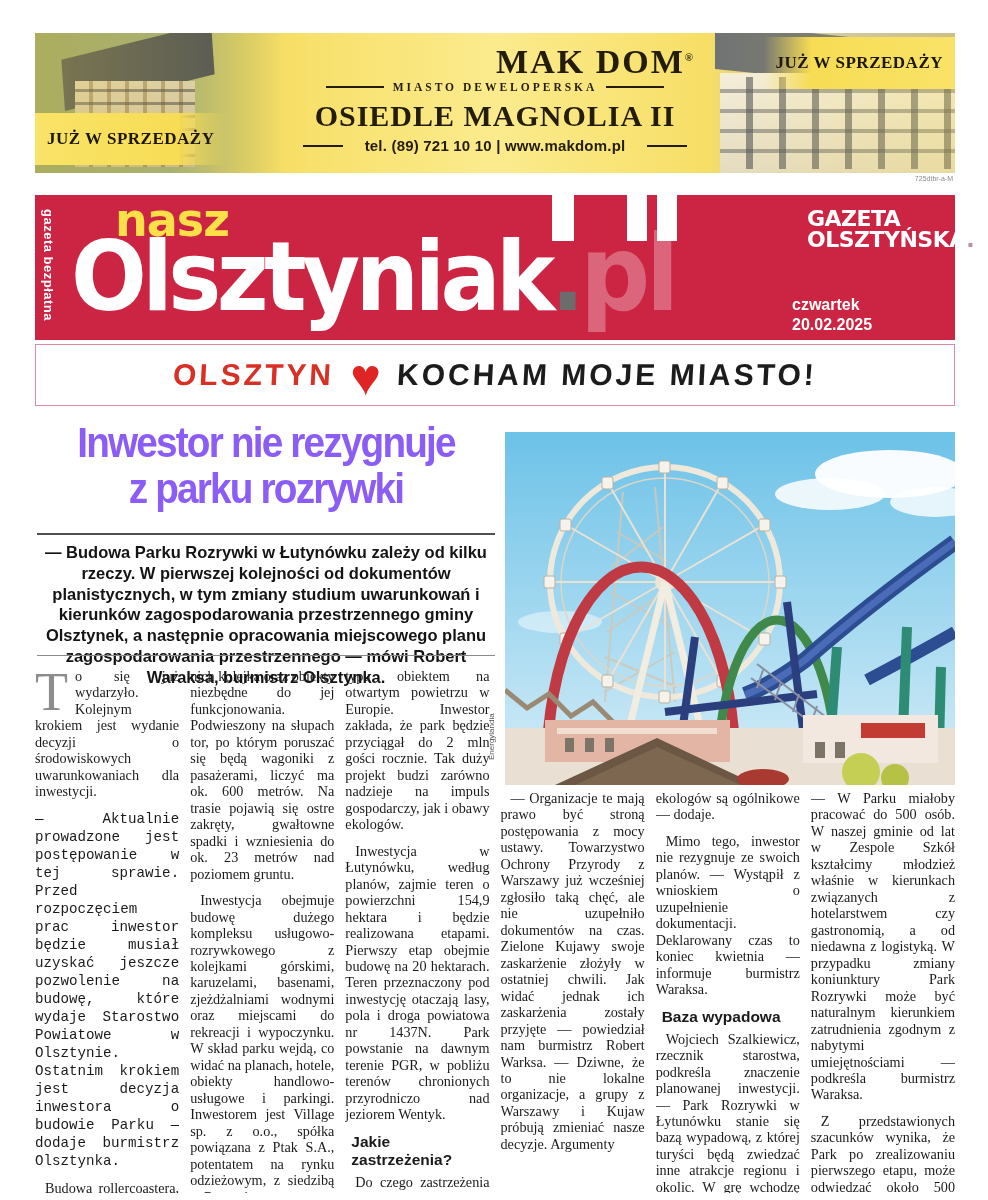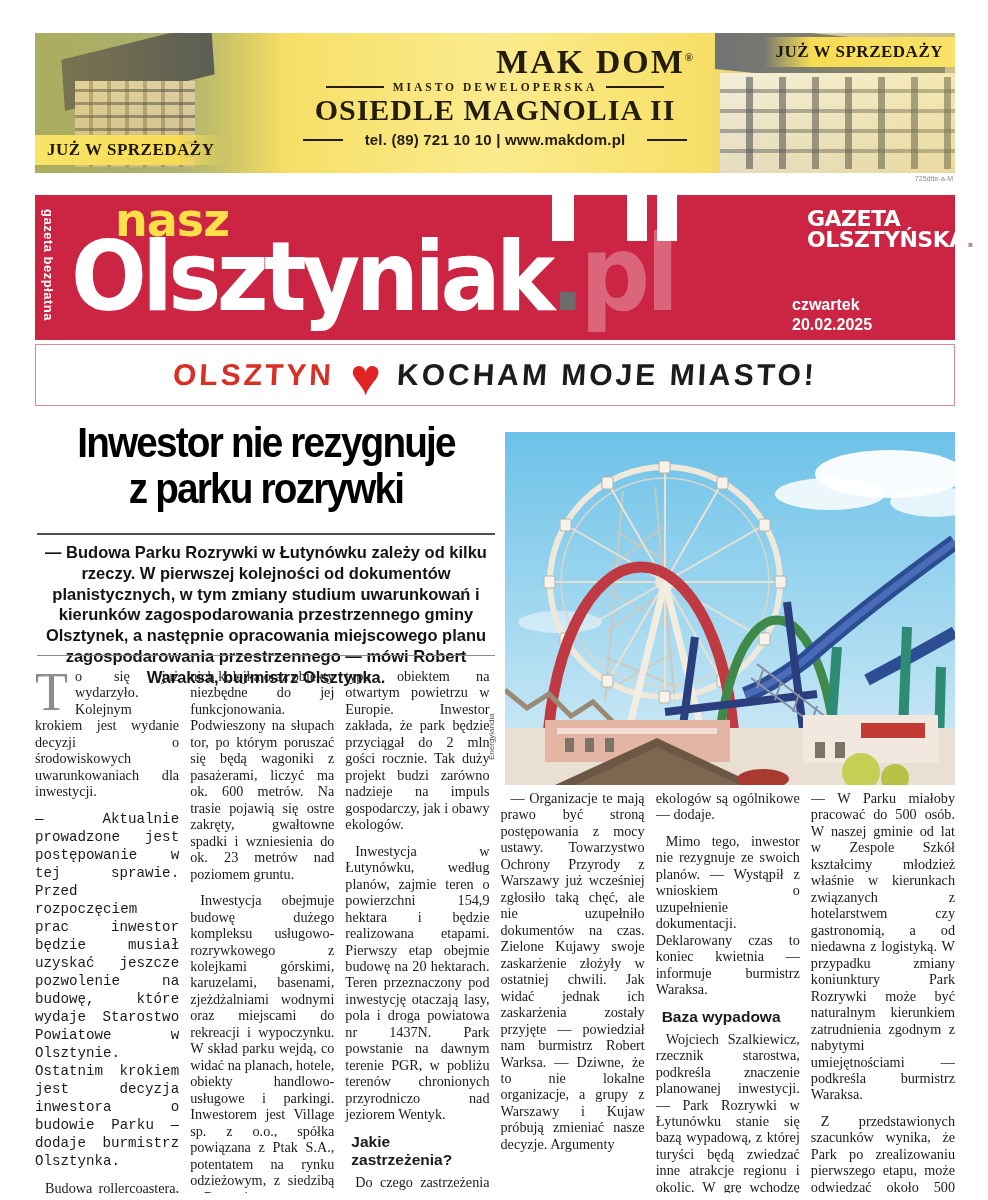--- a/index.html
+++ b/index.html
@@ -18,30 +18,30 @@
       linear-gradient(#efe9da,#d9cfb8);background-blend-mode:multiply;}
   .bld .winsL{position:absolute;left:40px;top:48px;width:120px;height:86px;background:
       repeating-linear-gradient(0deg,transparent 0 10px,rgba(60,60,70,.55) 10px 13px);}
   .bld .roofR{position:absolute;right:10px;top:2px;width:230px;height:46px;background:#6a6f75;transform:skewY(6deg);}
   .bld .wallR{position:absolute;right:0;top:40px;width:235px;height:100px;background:linear-gradient(#f4efe2,#e4dcc6);}
   .bld .winsR{position:absolute;right:0;top:44px;width:235px;height:92px;background:
       repeating-linear-gradient(90deg,transparent 0 26px,rgba(70,75,85,.6) 26px 33px),
       repeating-linear-gradient(0deg,transparent 0 16px,rgba(70,75,85,.45) 16px 20px);}
   .ad .tint{position:absolute;inset:0;background:linear-gradient(90deg,rgba(246,216,70,.30),rgba(246,216,70,0) 30%,rgba(246,216,70,0) 70%,rgba(246,216,70,.30));}
   .ad .badge{position:absolute;font-family:"Liberation Serif",serif;font-weight:700;font-size:17px;
-      letter-spacing:.5px;color:#1d1708;padding:5px 12px;white-space:nowrap;}
+      letter-spacing:.5px;color:#1d1708;padding:16px 12px;white-space:nowrap;}
   .ad .badge.tr{top:4px;right:0;background:linear-gradient(90deg,rgba(247,220,84,0),#f7dc54 25%,#f9e368);}
   .ad .badge.bl{bottom:8px;left:0;background:linear-gradient(270deg,rgba(247,220,84,0),#f7dc54 25%,#f9e368);}
   .ad .center{position:absolute;left:50%;top:0;transform:translateX(-50%);width:400px;text-align:center;color:#241d0c;}
   .ad .brand{font-family:"Liberation Serif",serif;font-weight:700;font-size:34px;letter-spacing:2px;margin-top:10px;text-align:right;}
   .ad .brand sup{font-size:11px;}
   .ad .tagrow,.ad .telrow{display:flex;align-items:center;justify-content:center;gap:9px;}
   .ad .hline{height:2px;background:#241d0c;flex:0 0 58px;}
   .ad .tag{font-family:"Liberation Serif",serif;font-weight:700;font-size:11.5px;letter-spacing:3px;}
-  .ad .title{font-family:"Liberation Serif",serif;font-weight:600;font-size:30px;letter-spacing:1px;}
+  .ad .title{font-family:"Liberation Serif",serif;font-weight:600;font-size:30px;letter-spacing:1px;margin-top:6px;}
   .ad .tel{font-weight:700;font-size:15px;letter-spacing:.2px;}
   .ad .telrow{margin-top:4px;gap:22px;}
   .adcode{position:absolute;right:35px;top:175px;font-size:7px;color:#8a8a8a;}
 
   
   .mast{position:absolute;left:35px;top:195px;width:920px;height:145px;background:#cc2543;overflow:visible;}
   .mast .vert{position:absolute;left:6px;top:14px;writing-mode:vertical-rl;
       font-weight:700;font-size:13px;color:#fff;letter-spacing:.5px;}
   .mast .nasz{position:absolute;left:80px;top:-2px;font-weight:700;font-size:46px;letter-spacing:-1px;color:#fde047;
       font-family:"DejaVu Sans",sans-serif;}
@@ -57,21 +57,21 @@
 
   
   .city{position:absolute;left:35px;top:344px;width:918px;height:60px;background:#fff;
       border:1px solid #dd8aa0;display:flex;align-items:center;justify-content:center;gap:16px;}
   .city .oltxt{color:#d93025;font-weight:700;font-size:30px;letter-spacing:3px;transform:skewX(-3deg);}
   .city .heart{color:#e02424;font-size:52px;line-height:0;margin-top:4px;}
   .city .slog{color:#1c1c1c;font-weight:700;font-size:30px;letter-spacing:3px;transform:skewX(-3deg);}
 
   
   .headline{position:absolute;left:35px;top:420px;width:462px;text-align:center;
-      font-weight:700;color:#000000;font-size:43px;line-height:1.06;letter-spacing:-2px;}
+      font-weight:700;color:#8b5cf6;font-size:43px;line-height:1.06;letter-spacing:-2px;}
   .headline div{transform:scaleX(.9);transform-origin:center;}
   .rule1{position:absolute;left:37px;top:533px;width:458px;height:2px;background:#4f4f4f;}
   .rule2{position:absolute;left:37px;top:655px;width:458px;height:1px;background:#8a8a8a;}
   .lead{position:absolute;left:40px;top:542px;width:452px;text-align:center;
       font-weight:700;font-size:16.5px;line-height:1.26;color:#141414;}
 
   
   .photo{position:absolute;left:505px;top:432px;width:450px;height:353px;overflow:hidden;}
   .credit{position:absolute;left:487px;top:760px;transform:rotate(-90deg);transform-origin:left top;
       font-size:8px;color:#555;}

